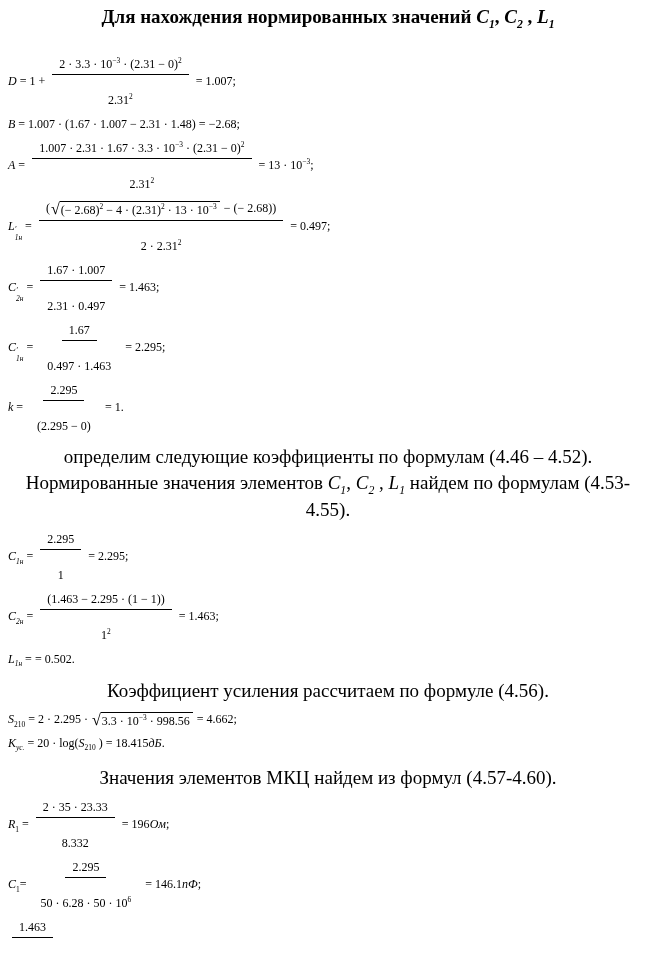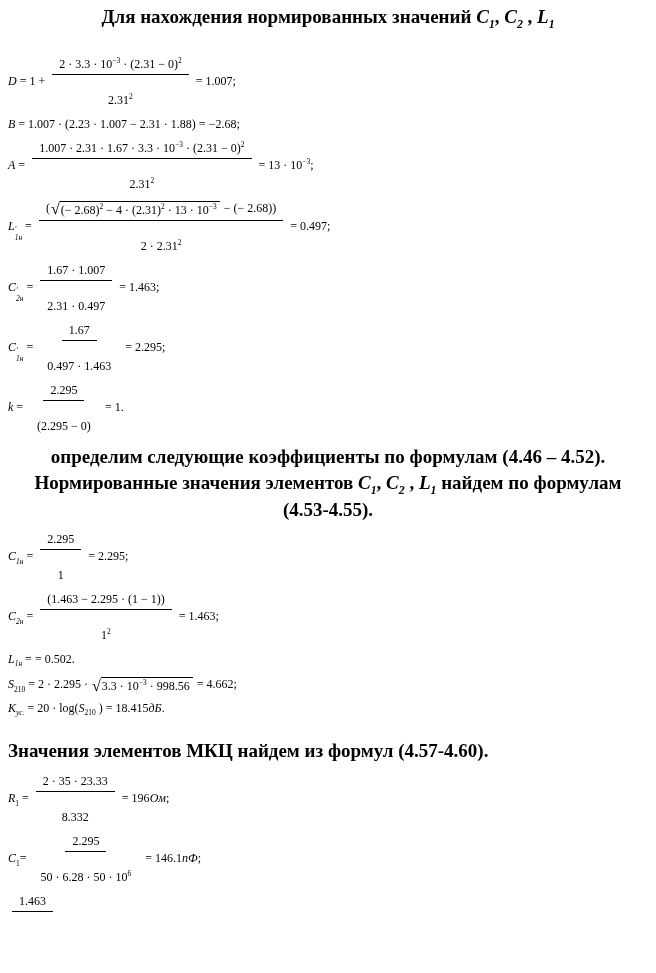--- a/index.html
+++ b/index.html
@@ -12,33 +12,33 @@
 
   
   .page-title {
     text-align: center;
     font-weight: bold;
     font-size: 19px;
     line-height: 1.25;
     margin: 2px 0 14px 0;
   }
   .heading-center {
-    font-weight: bold;
+    font-weight: normal;
     font-size: 19px;
     line-height: 1.4;
     text-align: center;
     margin: 10px 0 2px 0;
     padding: 0 10px;
   }
   .heading-left {
-    font-weight: bold;
+    font-weight: normal;
     font-size: 19px;
     line-height: 1.3;
-    text-align: left;
-    margin: 22px 0 10px 0;
+    text-align: center;
+    margin: 14px 0 10px 0;
   }
 
   
   .formula {
     font-size: 12px;
     line-height: 1.25;
     margin: 9px 0;
     white-space: nowrap;
   }
   .formula.tight { margin: 7px 0; }
@@ -88,21 +88,21 @@
 </head>
 <body>
 
 <div class="page">
   <div class="page-title"><span class="r">Для нахождения нормированных значений </span><span class="i">C</span><span class="isub">1</span><span class="r">, </span><span class="i">C</span><span class="isub">2</span><span class="r"> , </span><span class="i">L</span><span class="isub">1</span></div>
   <div>
       <div class="formula space-lg"><span class="i">D</span><span class="r"> = 1 + </span><span class="frac">
           <span class="num"><span class="r">2 · 3.3 · 10</span><span class="sup">−3</span><span class="r"> · (2.31 − 0)</span><span class="sup">2</span></span>
           <span class="den"><span class="r">2.31</span><span class="sup">2</span></span>
         </span><span class="r"> = 1.007;</span></div>
-      <div class="formula"><span class="i">B</span><span class="r"> = 1.007 · (2.23 · 1.007 − 2.31 · 1.88) = −2.68;</span></div>
+      <div class="formula"><span class="i">B</span><span class="r"> = 1.007 · (1.67 · 1.007 − 2.31 · 1.48) = −2.68;</span></div>
       <div class="formula"><span class="i">A</span><span class="r"> = </span><span class="frac">
           <span class="num"><span class="r">1.007 · 2.31 · 1.67 · 3.3 · 10</span><span class="sup">−3</span><span class="r"> · (2.31 − 0)</span><span class="sup">2</span></span>
           <span class="den"><span class="r">2.31</span><span class="sup">2</span></span>
         </span><span class="r"> = 13 · 10</span><span class="sup">−3</span><span class="r">;</span></div>
       <div class="formula"><span class="i">L</span><span class="ss">
           <span class="ss-sup">′</span>
           <span class="ss-sub">1н</span>
         </span><span class="r"> = </span><span class="frac">
           <span class="num"><span class="r">(</span><span class="sqrt">
               <span class="sqrt-sym">√</span>
@@ -131,20 +131,21 @@
       <div class="heading-center"><span class="r">определим следующие коэффициенты по формулам (4.46 – 4.52). Нормированные значения элементов </span><span class="i">C</span><span class="isub">1</span><span class="r">, </span><span class="i">C</span><span class="isub">2</span><span class="r"> , </span><span class="i">L</span><span class="isub">1</span><span class="r"> найдем по формулам (4.53-4.55).</span></div>
       <div class="formula"><span class="i">C</span><span class="isub">1н</span><span class="r"> = </span><span class="frac">
           <span class="num"><span class="r">2.295</span></span>
           <span class="den"><span class="r">1</span></span>
         </span><span class="r"> = 2.295;</span></div>
       <div class="formula"><span class="i">C</span><span class="isub">2н</span><span class="r"> = </span><span class="frac">
           <span class="num"><span class="r">(1.463 − 2.295 · (1 − 1))</span></span>
           <span class="den"><span class="r">1</span><span class="sup">2</span></span>
         </span><span class="r"> = 1.463;</span></div>
       <div class="formula"><span class="i">L</span><span class="isub">1н</span><span class="r"> = </span><span class="r"> = 0.502.</span></div>
+      <div class="heading-center"><span class="r">Коэффициент усиления рассчитаем по формуле (4.56).</span></div>
       <div class="formula tight"><span class="i">S</span><span class="sub">210</span><span class="r"> = 2 · 2.295 · </span><span class="sqrt">
           <span class="sqrt-sym">√</span>
           <span class="radicand"><span class="r">3.3 · 10</span><span class="sup">−3</span><span class="r"> · 998.56</span></span>
         </span><span class="r"> = 4.662;</span></div>
       <div class="formula tight"><span class="i">K</span><span class="isub">ус.</span><span class="r"> = 20 · log(</span><span class="i">S</span><span class="sub">210</span><span class="r"> ) = 18.415</span><span class="i">дБ</span><span class="r">.</span></div>
       <div class="heading-left"><span class="r">Значения элементов МКЦ найдем из формул (4.57-4.60).</span></div>
       <div class="formula"><span class="i">R</span><span class="sub">1</span><span class="r"> = </span><span class="frac">
           <span class="num"><span class="r">2 · 35 · 23.33</span></span>
           <span class="den"><span class="r">8.332</span></span>
         </span><span class="r"> = 196</span><span class="i">Ом</span><span class="r">;</span></div>

